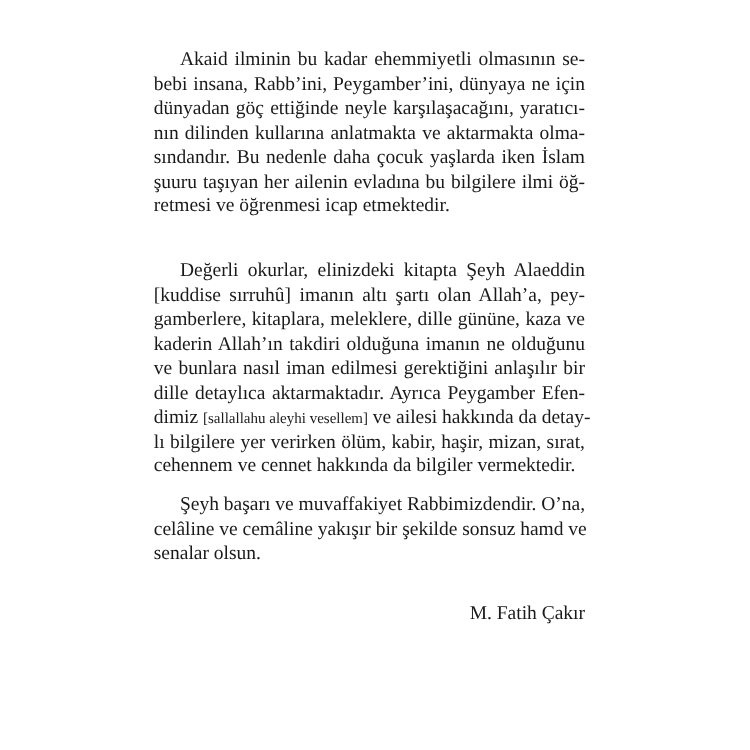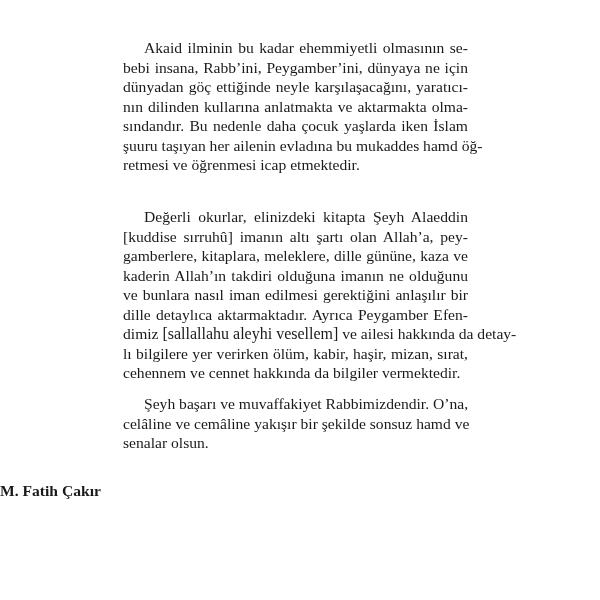--- a/index.html
+++ b/index.html
@@ -19,44 +19,43 @@
     .line {
       display: block;
       height: 19.55px;
       line-height: 19.55px;
       white-space: nowrap;
       text-align: justify;
       text-align-last: justify;
     }
     .line.last { text-align-last: left; }
     .line.indent { padding-left: 21px; }
-    .small { font-size: 16px; }
+    .small { font-size: 12px; }
     .signature {
       position: absolute;
       left: 0; width: 468px; top: 481px;
-      text-align: left;
+      text-align: right;
       font-family: "Liberation Serif", serif;
       font-size: 15.6px;
       color: #1a1a1a;
       line-height: 20px;
-      font-weight: bold;
     }
   </style>
 </head>
 <body>
 
 <div class="page">
 
   <div class="text-block" style="top:38px;">
     <span class="line indent">Akaid ilminin bu kadar ehemmiyetli olmasının se-</span>
     <span class="line">bebi insana, Rabb’ini, Peygamber’ini, dünyaya ne için</span>
     <span class="line">dünyadan göç ettiğinde neyle karşılaşacağını, yaratıcı-</span>
     <span class="line">nın dilinden kullarına anlatmakta ve aktarmakta olma-</span>
     <span class="line">sındandır. Bu nedenle daha çocuk yaşlarda iken İslam</span>
-    <span class="line">şuuru taşıyan her ailenin evladına bu mukaddes hamd öğ-</span>
+    <span class="line">şuuru taşıyan her ailenin evladına bu bilgilere ilmi öğ-</span>
     <span class="line last">retmesi ve öğrenmesi icap etmektedir.</span>
   </div>
 
   <div class="text-block" style="top:207px;">
     <span class="line indent">Değerli okurlar, elinizdeki kitapta Şeyh Alaeddin</span>
     <span class="line">[kuddise sırruhû] imanın altı şartı olan Allah’a, pey-</span>
     <span class="line">gamberlere, kitaplara, meleklere, dille gününe, kaza ve</span>
     <span class="line">kaderin Allah’ın takdiri olduğuna imanın ne olduğunu</span>
     <span class="line">ve bunlara nasıl iman edilmesi gerektiğini anlaşılır bir</span>
     <span class="line">dille detaylıca aktarmaktadır. Ayrıca Peygamber Efen-</span>

